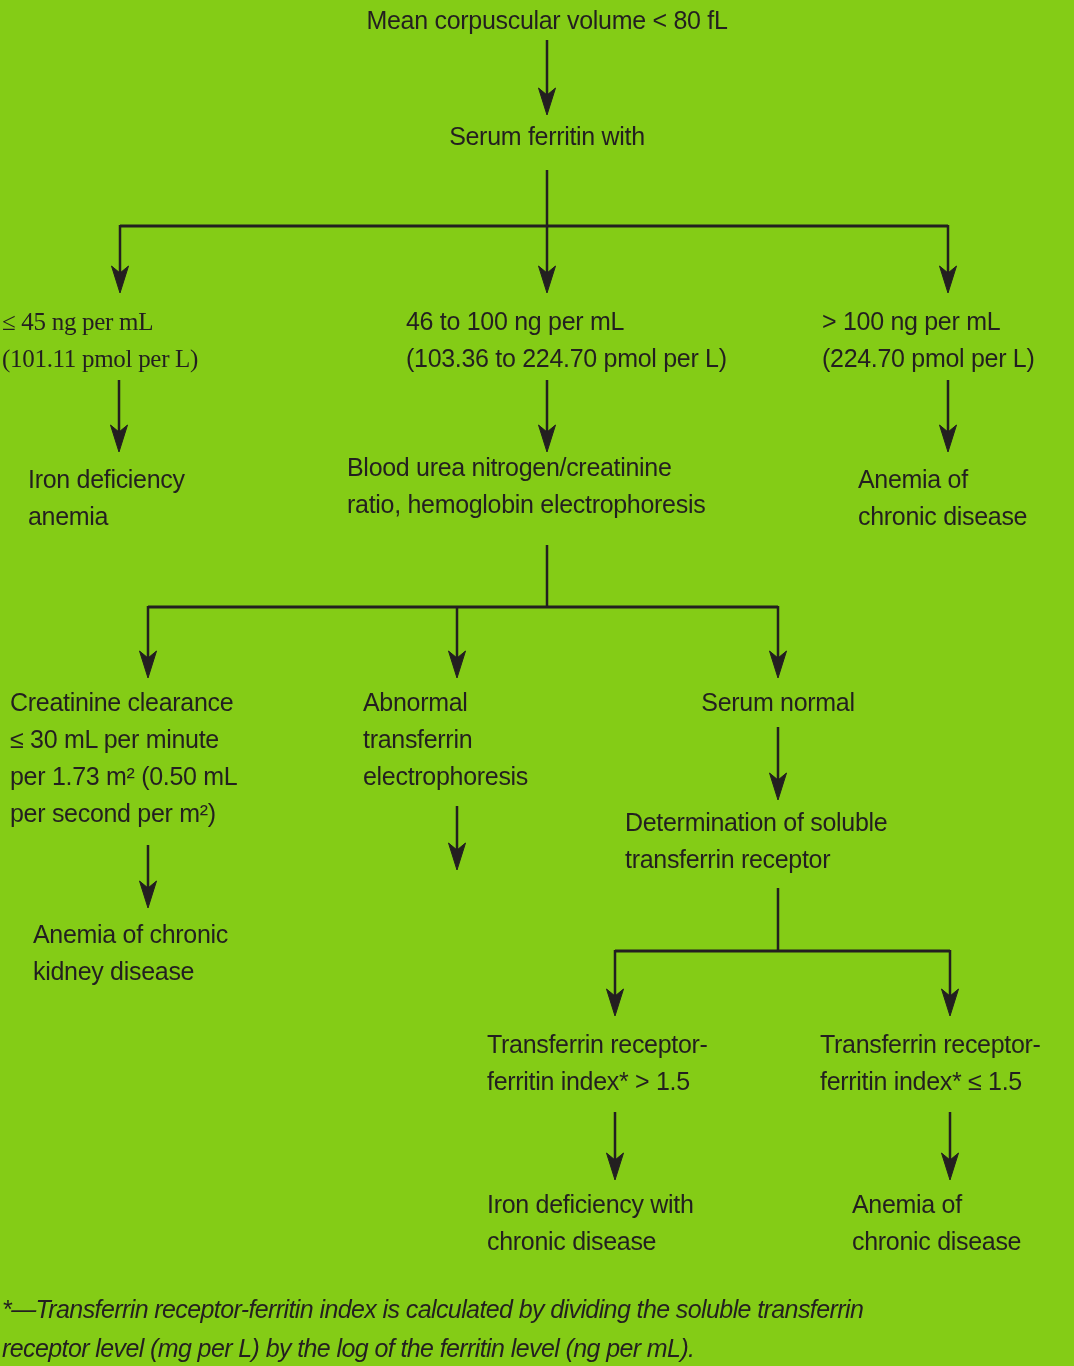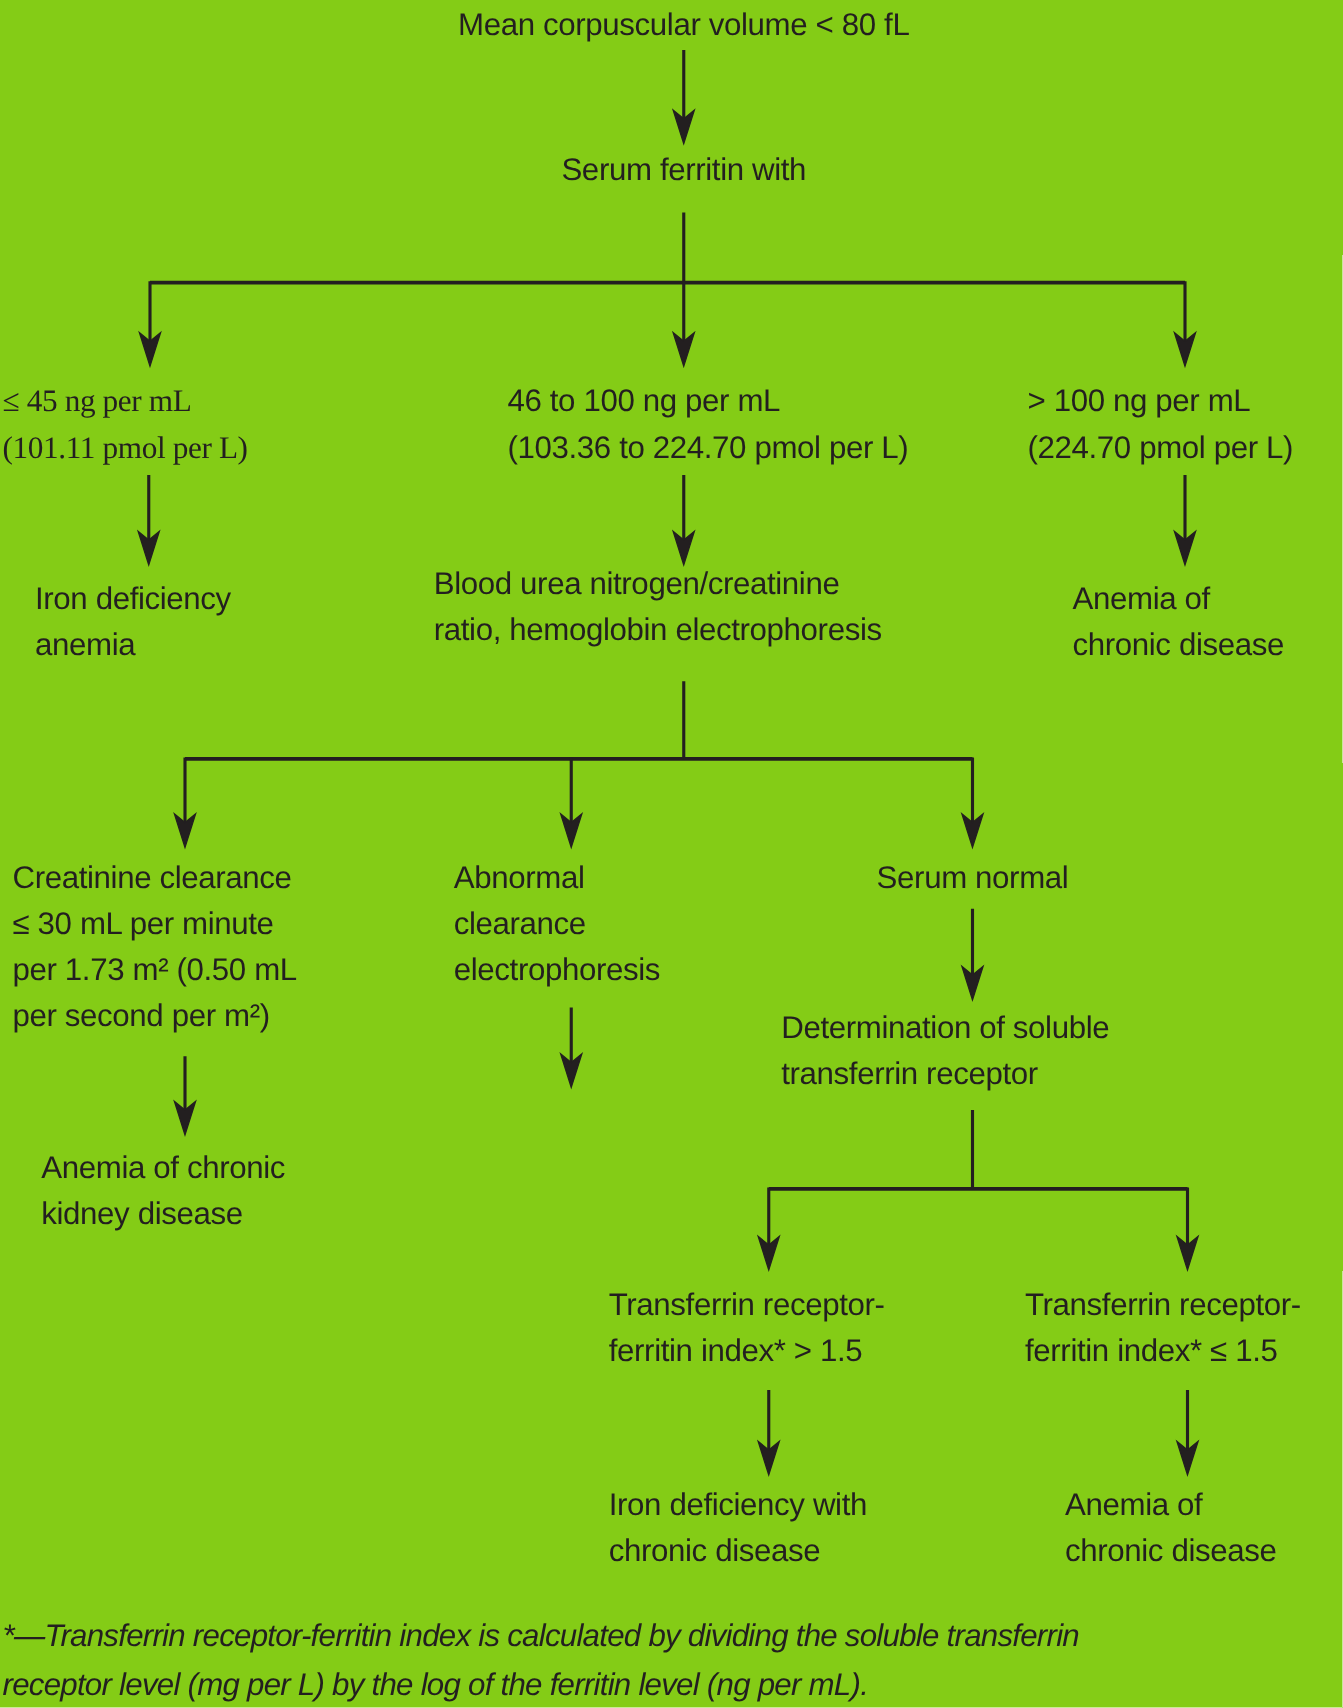--- a/index.html
+++ b/index.html
@@ -180,21 +180,21 @@
   <div class="node" data-name="node-bun-creatinine">Blood urea nitrogen/creatinine
 ratio, hemoglobin electrophoresis</div>
   <div class="node" data-name="node-anemia-chronic-disease-top">Anemia of
 chronic disease</div>
 
   <div class="node" data-name="node-creatinine-clearance">Creatinine clearance
 ≤ 30 mL per minute
 per 1.73 m² (0.50 mL
 per second per m²)</div>
   <div class="node" data-name="node-abnormal-electrophoresis">Abnormal
-clearance
+transferrin
 electrophoresis</div>
   <div class="node center" data-name="node-both-normal">Serum normal</div>
 
   <div class="node" data-name="node-anemia-ckd">Anemia of chronic
 kidney disease</div>
   <div class="node" data-name="node-soluble-transferrin-receptor">Determination of soluble
 transferrin receptor</div>
 
   <div class="node" data-name="node-index-gt">Transferrin receptor-
 ferritin index* &gt; 1.5</div>

